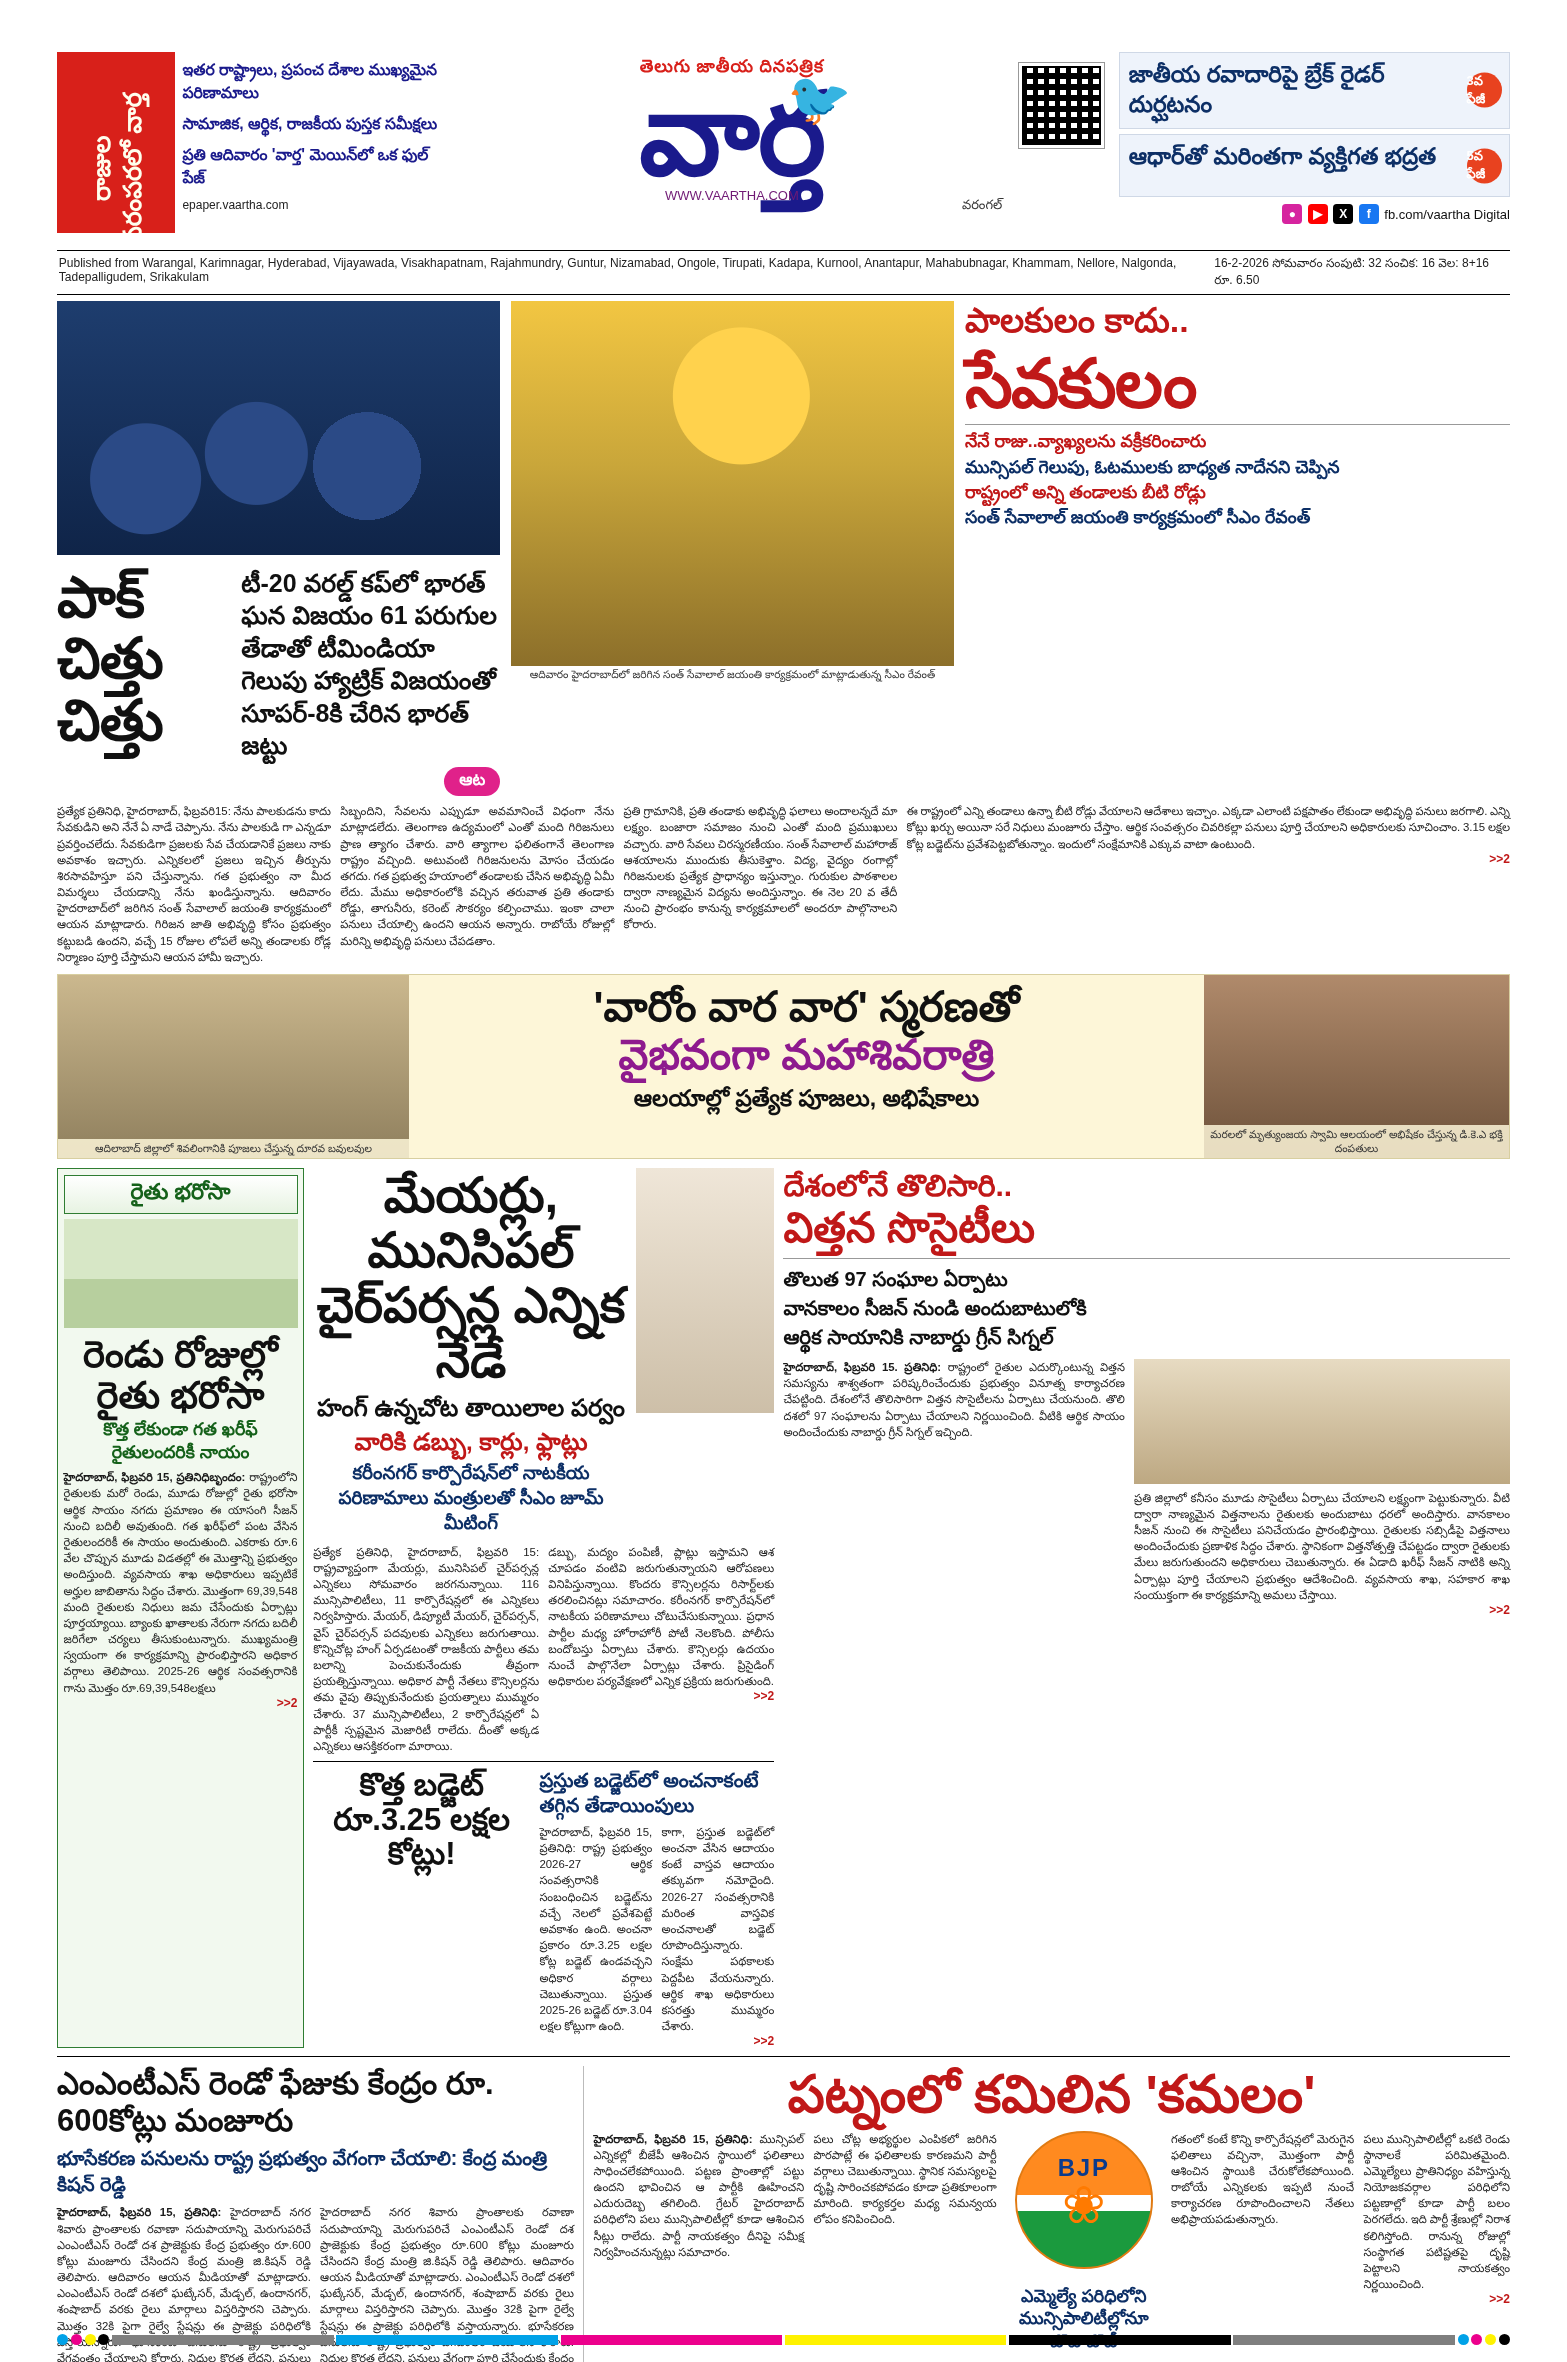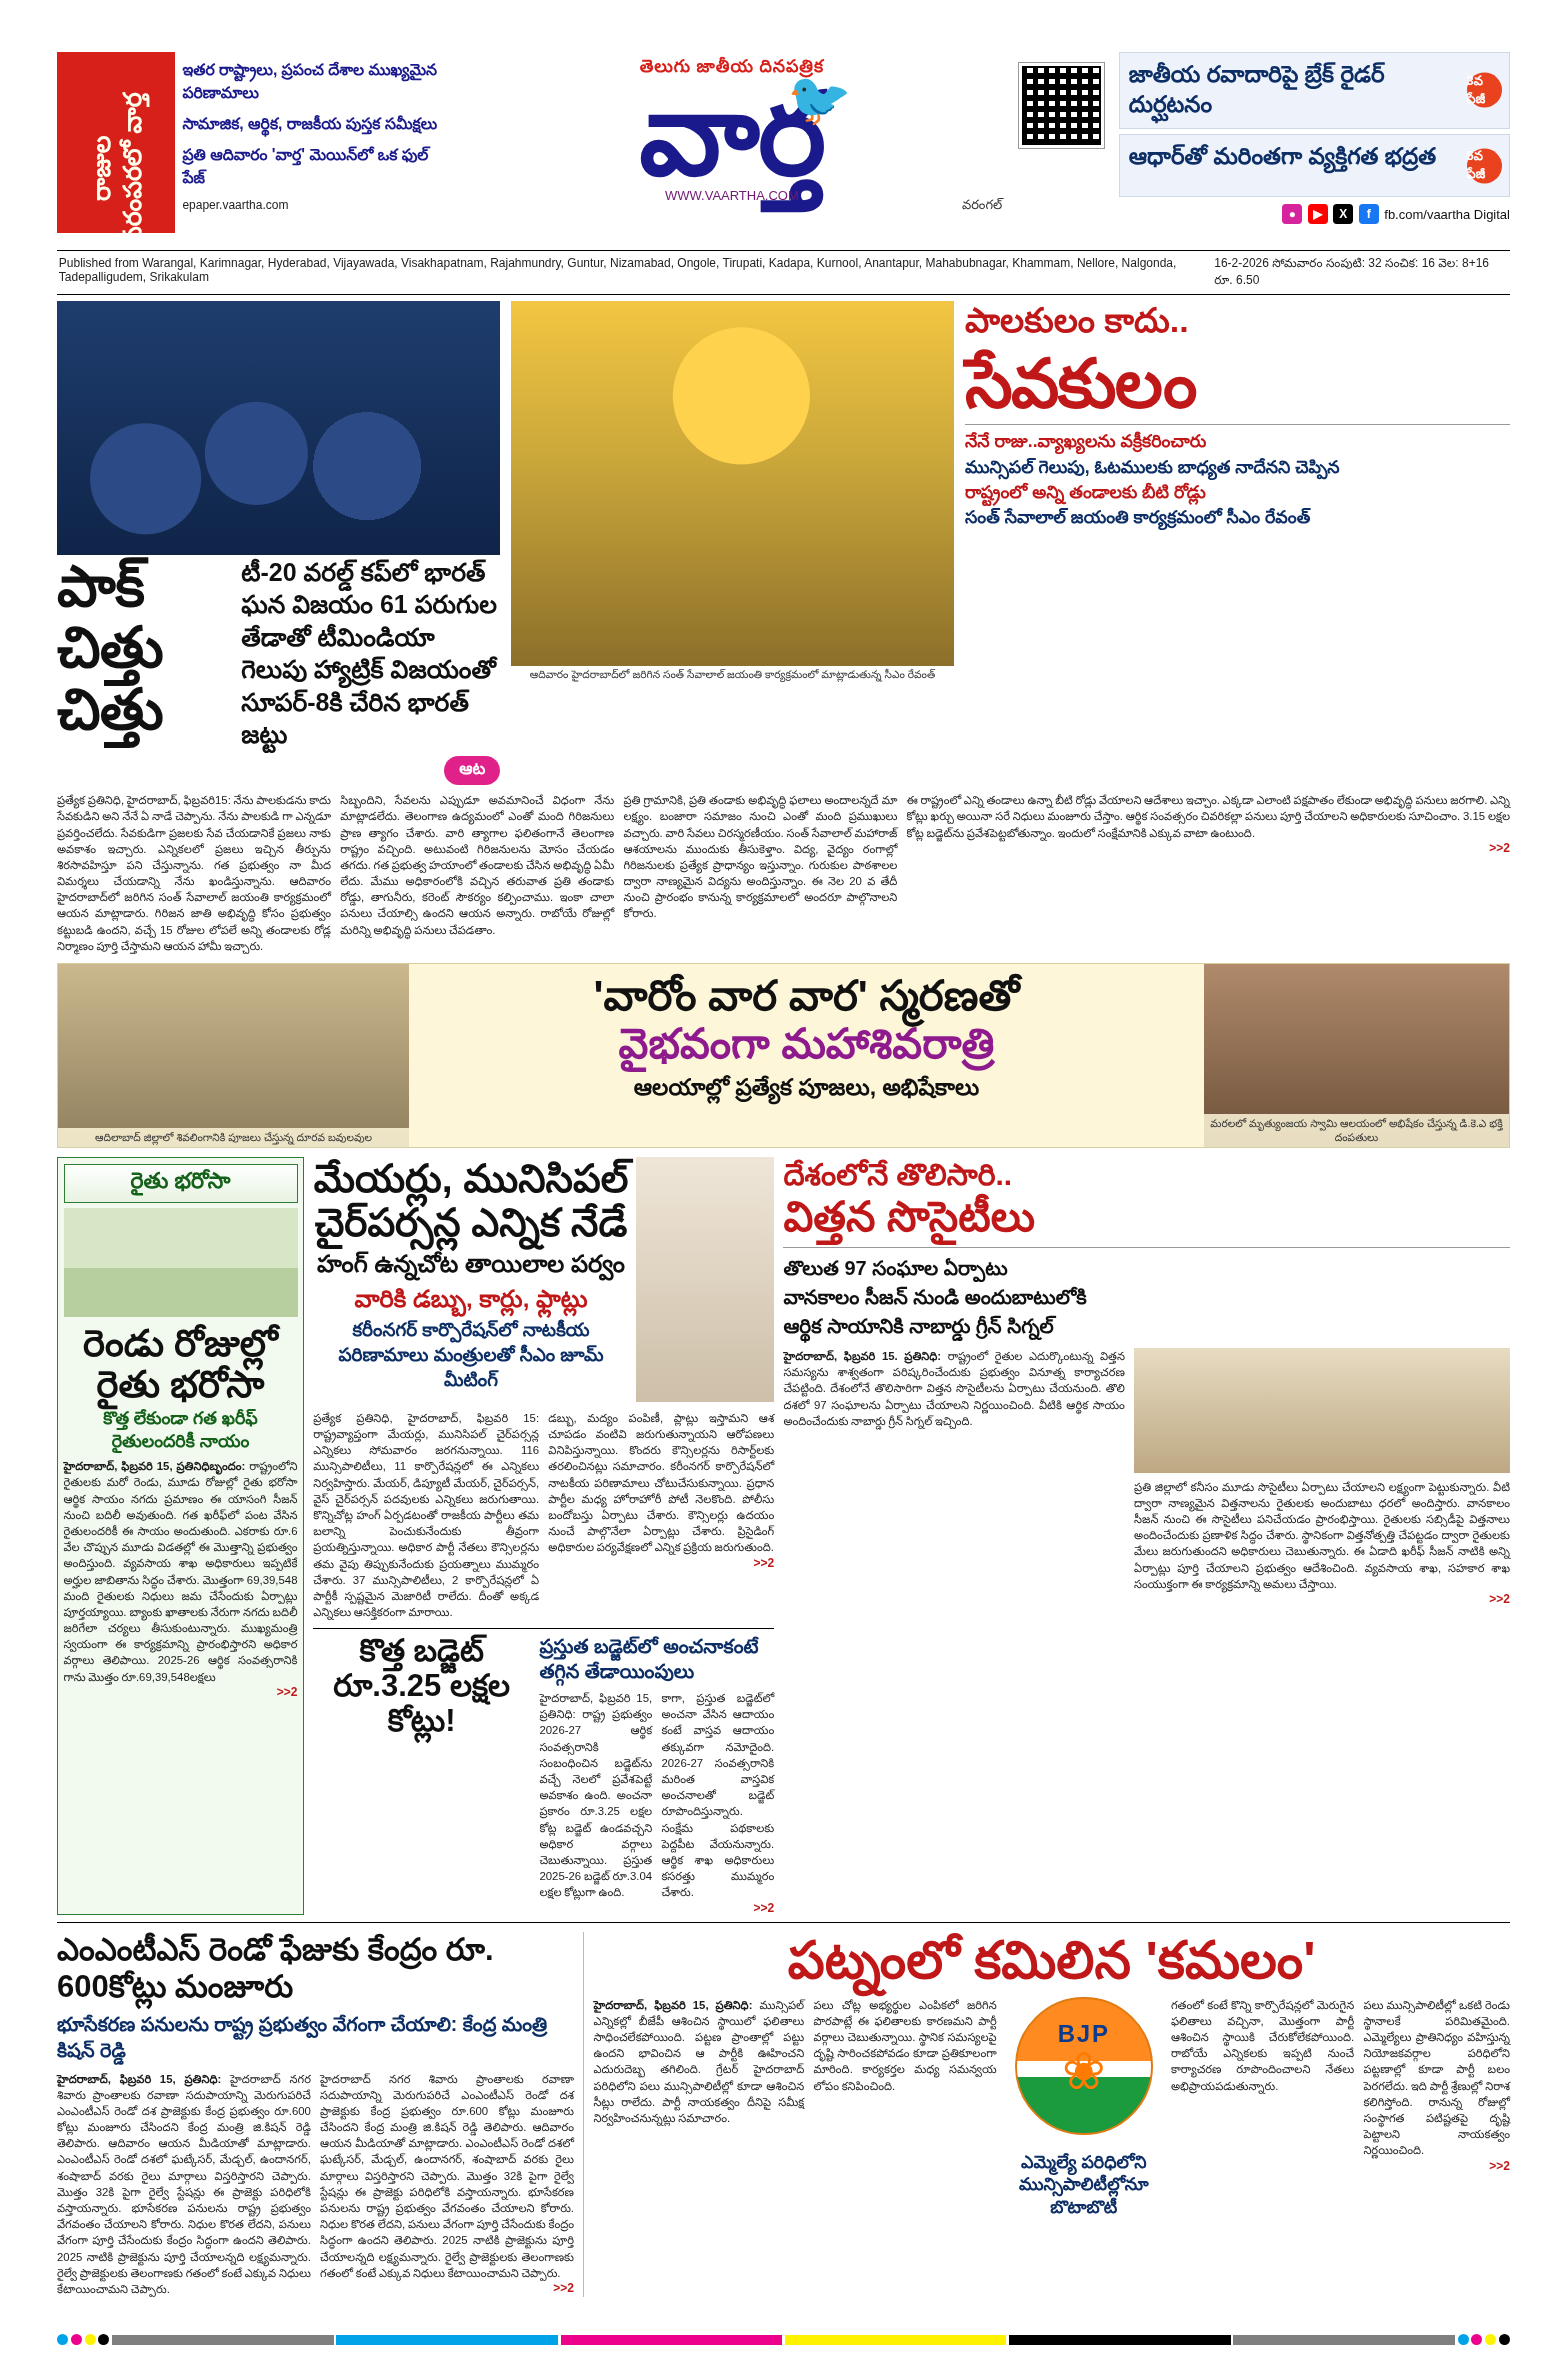--- a/index.html
+++ b/index.html
@@ -316,21 +316,21 @@
     font-size: 17.5px;
     font-weight: bold;
     color: #15611a;
     text-align: center;
     line-height: 1.3;
   }
 
   .midcol2 { width: 461px; }
   .midcol3 { flex: 1; }
   .mh2 {
-    font-size: 39px;
+    font-size: 49px;
     font-weight: bold;
     line-height: 1.12;
     color: #111;
     text-align: center;
   }
   .mh2sub {
     font-size: 24px;
     font-weight: bold;
     color: #111;
     text-align: center;
@@ -514,21 +514,21 @@
     <div>Published from Warangal, Karimnagar, Hyderabad, Vijayawada, Visakhapatnam, Rajahmundry, Guntur, Nizamabad, Ongole, Tirupati, Kadapa, Kurnool, Anantapur, Mahabubnagar, Khammam, Nellore, Nalgonda, Tadepalligudem, Srikakulam</div>
     <div>16-2-2026 సోమవారం సంపుటి: 32 సంచిక: 16  వెల: 8+16  రూ. 6.50</div>
   </div>
   <div class="rule"></div>
 
   <div class="top-area">
     <div class="top-c1">
       <div class="photo cricket" style="height:254px">
           <div class="imgph"></div>
         </div>
-      <div style="display:flex; gap:9.2px; margin-top:1px;">
+      <div style="display:flex; gap:9.2px; margin-top:12px;">
         <div class="headline-big" style="width:175px">పాక్ చిత్తు చిత్తు</div>
         <div class="sub-dark" style="flex:1">టీ-20 వరల్డ్ కప్‌లో భారత్ ఘన విజయం 61 పరుగుల తేడాతో టీమిండియా గెలుపు హ్యాట్రిక్ విజయంతో సూపర్-8కి చేరిన భారత్ జట్టు</div>
       </div>
       <div style="text-align:right; margin-top:5.5px;">
         <span class="ata-badge">ఆట</span>
       </div>
     </div>
 
     <div class="top-c2">
       <div class="photo meeting" style="height:365px">

